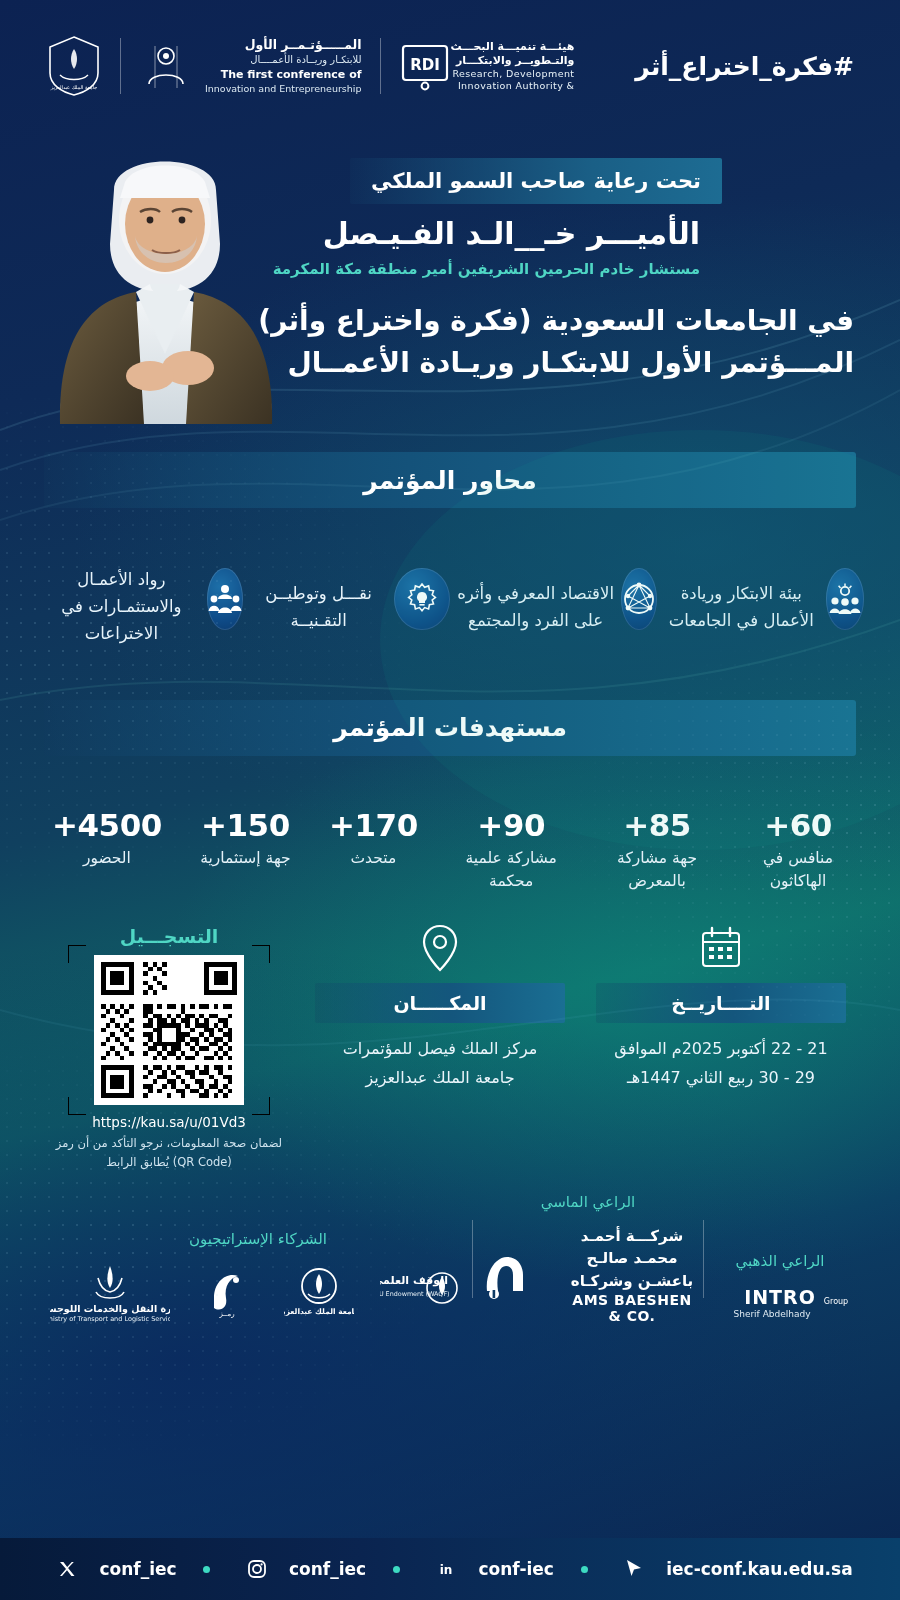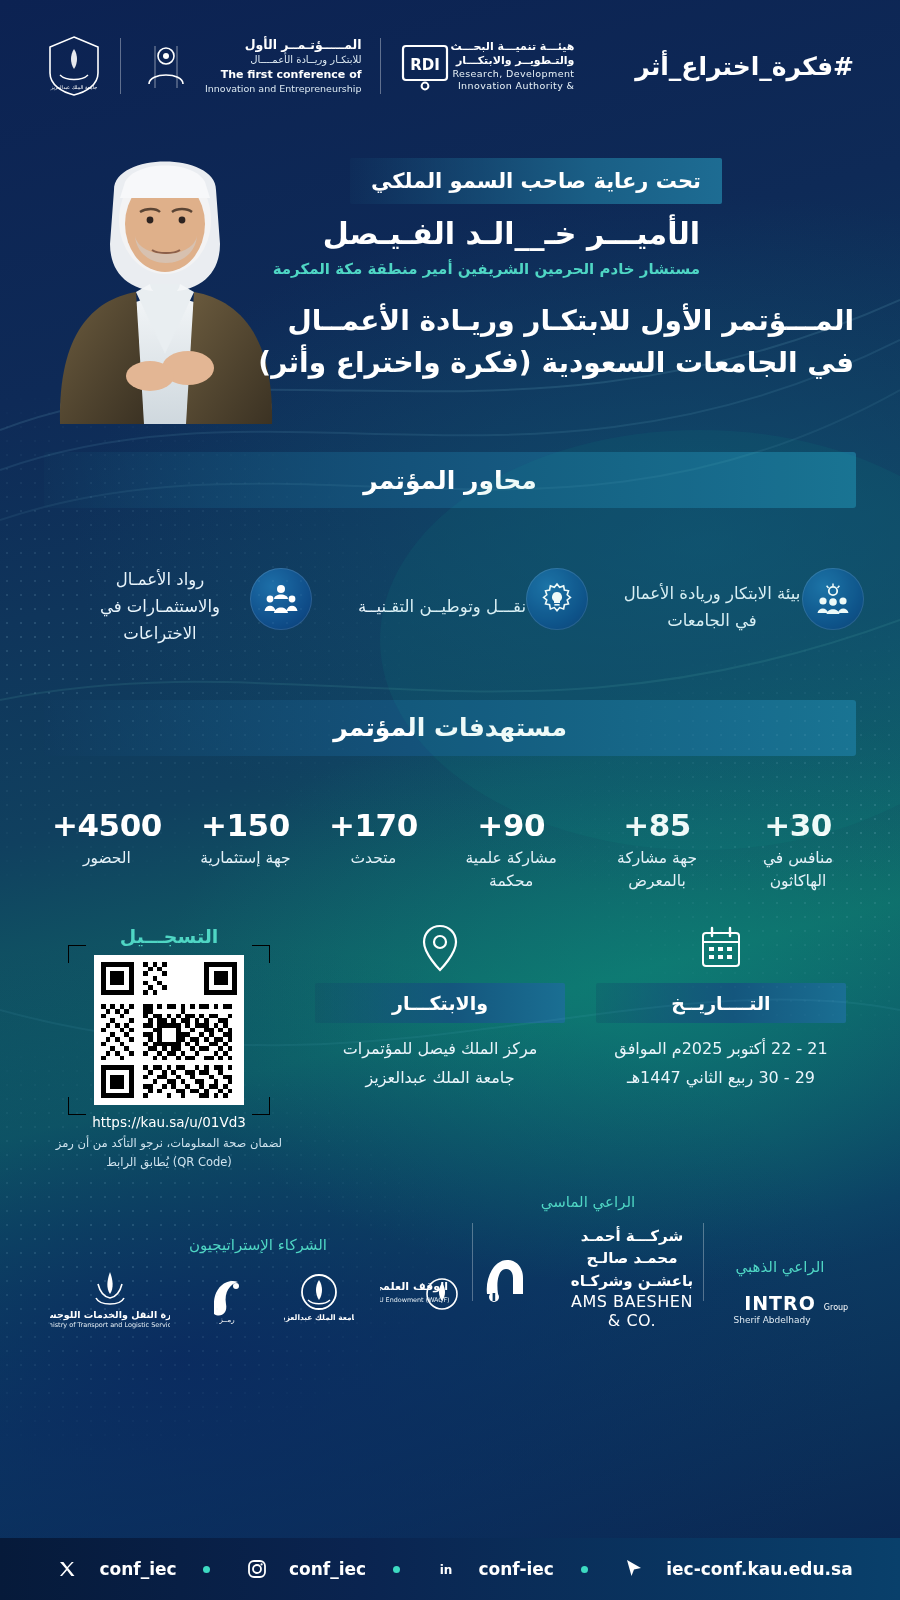--- a/index.html
+++ b/index.html
@@ -226,22 +226,22 @@
       <path d="M95 112 C100 136 152 136 157 112 C154 148 98 148 95 112 Z" fill="#cfcfcf" opacity=".55"></path>
       <path d="M110 160 C112 176 138 176 140 160" fill="#e9eef1"></path>
       <ellipse cx="148" cy="244" rx="26" ry="17" fill="#e3b694"></ellipse>
       <ellipse cx="110" cy="252" rx="24" ry="15" fill="#e3b694"></ellipse>
     </svg>
 
     <div class="patron-ribbon">تحت رعاية صاحب السمو الملكي</div>
     <div class="prince-name">الأميـــر خـ__الـد الفـيـصل</div>
     <div class="prince-title">مستشار خادم الحرمين الشريفين أمير منطقة مكة المكرمة</div>
     <div class="conf-title">
+      <div>في الجامعات السعودية (فكرة واختراع وأثر)</div>
       <div>المـــؤتمر الأول للابتكـار وريـادة الأعمــال</div>
-      <div>في الجامعات السعودية (فكرة واختراع وأثر)</div>
     </div>
   </div>
 
   <div style="margin-top:20px">
     <div class="sec-head">محاور المؤتمر</div>
 
     <div class="axes">
       <div class="axis">
         <div class="axis-ic">
           <svg width="34" height="34" viewBox="0 0 34 34">
@@ -249,20 +249,34 @@
             <path d="M17 4.5 L17 1.5 M12.5 6 L10.6 3.8 M21.5 6 L23.4 3.8" stroke="#fff" stroke-width="1.5"></path>
             <circle cx="7" cy="19" r="3.6" fill="#fff"></circle>
               <circle cx="27" cy="19" r="3.6" fill="#fff"></circle>
               <circle cx="17" cy="20" r="3.8" fill="#fff"></circle>
             <path d="M1.5 31 C2.5 25 11 25 12 31 Z M22 31 C23 25 31.5 25 32.5 31 Z M10.5 32 C11.5 25.5 22.5 25.5 23.5 32 Z" fill="#fff"></path>
           </svg>
         </div>
         <div class="axis-lbl">بيئة الابتكار وريادة الأعمال في الجامعات</div>
       </div>
 
+      <div class="axis">
+        <div class="axis-ic">
+          <svg width="34" height="34" viewBox="0 0 34 34">
+            <circle cx="17" cy="17" r="14" fill="none" stroke="#fff" stroke-width="1.8"></circle>
+            <path d="M17 3 L6 26 L28 26 Z M17 3 L28 14 M17 3 L6 14 M6 26 L28 14 M28 26 L6 14" fill="none" stroke="#fff" stroke-width="1.1"></path>
+            <circle cx="17" cy="3" r="2.4" fill="#fff"></circle>
+              <circle cx="6" cy="26" r="2.4" fill="#fff"></circle>
+            <circle cx="28" cy="26" r="2.4" fill="#fff"></circle>
+              <circle cx="28" cy="14" r="2.2" fill="#fff"></circle>
+              <circle cx="6" cy="14" r="2.2" fill="#fff"></circle>
+          </svg>
+        </div>
+        <div class="axis-lbl">الاقتصاد المعرفي وأثره على الفرد والمجتمع</div>
+      </div>
 
       <div class="axis">
         <div class="axis-ic">
           <svg width="34" height="34" viewBox="0 0 34 34">
             <path d="M17 2 l2.6 3.2 4-1.3 .8 4.1 4.1 .8 -1.3 4 3.2 2.6 -3.2 2.6 1.3 4 -4.1 .8 -.8 4.1 -4-1.3 -2.6 3.2 -2.6-3.2 -4 1.3 -.8-4.1 -4.1-.8 1.3-4 -3.2-2.6 3.2-2.6 -1.3-4 4.1-.8 .8-4.1 4 1.3 Z" fill="none" stroke="#fff" stroke-width="1.6"></path>
             <path d="M17 10 a5 5 0 0 1 3 9 l0 2 -6 0 0-2 a5 5 0 0 1 3-9 Z" fill="#fff"></path>
             <rect x="14.4" y="22" width="5.2" height="1.6" fill="#fff"></rect>
           </svg>
         </div>
         <div class="axis-lbl">نقـــل وتوطيــن التقـنيــة</div>
@@ -300,21 +314,21 @@
       </div>
       <div class="stat" style="max-width:110px">
         <div class="stat-n">90+</div>
         <div class="stat-l">مشاركة علمية محكمة</div>
       </div>
       <div class="stat" style="max-width:105px">
         <div class="stat-n">85+</div>
         <div class="stat-l">جهة مشاركة بالمعرض</div>
       </div>
       <div class="stat" style="max-width:100px">
-        <div class="stat-n">30+</div>
+        <div class="stat-n">60+</div>
         <div class="stat-l">منافس في الهاكاثون</div>
       </div>
     </div>
   </div>
 
   <div class="info">
 
     <div class="col">
       <div class="col-ic">
         <svg width="46" height="46" viewBox="0 0 46 46">
@@ -338,21 +352,21 @@
       </div>
     </div>
 
     <div class="col">
       <div class="col-ic">
         <svg width="44" height="50" viewBox="0 0 44 50">
           <path d="M22 3 C13 3 6 10 6 19 C6 31 22 47 22 47 C22 47 38 31 38 19 C38 10 31 3 22 3 Z" fill="none" stroke="#fff" stroke-width="2.2"></path>
           <circle cx="22" cy="19" r="6" fill="none" stroke="#fff" stroke-width="2.2"></circle>
         </svg>
       </div>
-      <div class="col-bar">والابتكـــار</div>
+      <div class="col-bar">المكـــــان</div>
       <div class="col-txt">
         <div>مركز الملك فيصل للمؤتمرات</div>
         <div>جامعة الملك عبدالعزيز</div>
       </div>
     </div>
 
     <div class="reg">
       <div class="reg-title">التسجـــيل</div>
       <div class="reg-frame">
         <span class="corner c-tr"></span>
@@ -427,21 +441,21 @@
       <div class="sp-row">
         <div class="sp-logo">
           <svg width="62" height="56" viewBox="0 0 62 56">
             <path d="M8 44 C6 26 16 10 28 10 C38 10 44 18 44 28 L44 44 L34 44 L34 28 C34 22 31 19 27 19 C20 19 17 30 19 44 Z" fill="#fff"></path>
             <circle cx="15" cy="47" r="5" fill="#fff"></circle>
             <rect x="13.6" y="43" width="2.6" height="8" fill="#0e3a63"></rect>
           </svg>
         </div>
         <div class="sp-logo" style="text-align:center">
           <div style="font-size:15px;font-weight:bold;line-height:1.5;color:#fff">شركـــة أحمـد محمـد صالـح باعشـن وشركـاه</div>
-          <div style="font-size:16px;font-weight:normal;letter-spacing:.5px;color:#fff;direction:ltr">AMS BAESHEN &amp; CO.</div>
+          <div style="font-size:14px;font-weight:bold;letter-spacing:.5px;color:#fff;direction:ltr">AMS BAESHEN &amp; CO.</div>
         </div>
       </div>
     </div>
 
     <div class="sep-v"></div>
 
     <div class="sp-group">
       <div class="sp-title">الشركاء الإستراتيجيون</div>
       <div class="sp-row">
 

